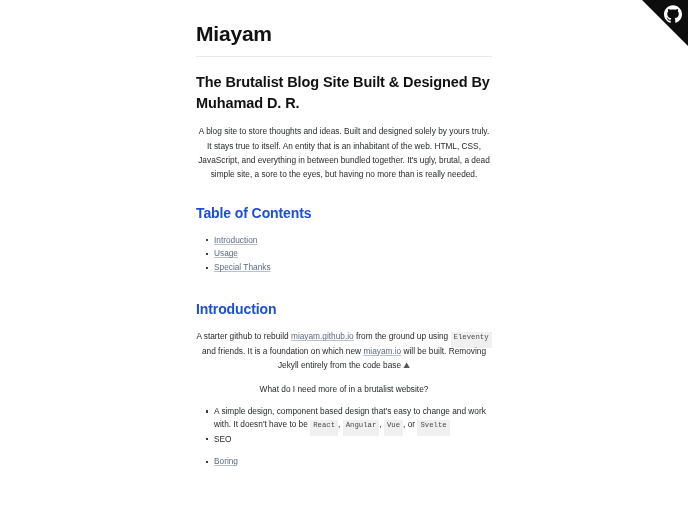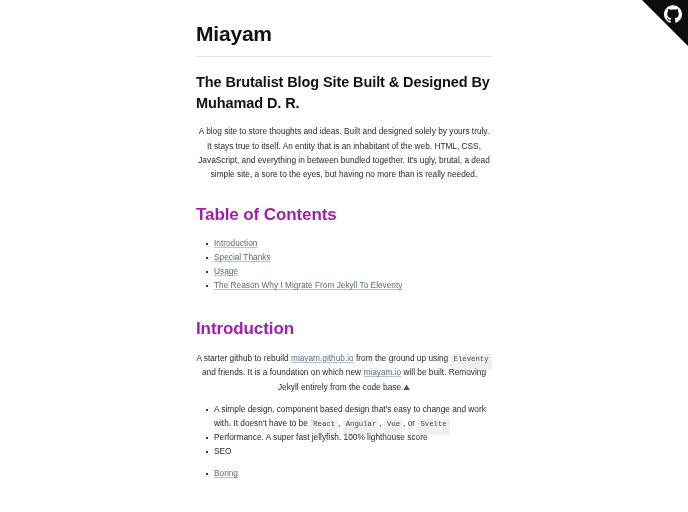--- a/index.html
+++ b/index.html
@@ -74,26 +74,26 @@
   h2.post-title {
     font-size: 14.5px;
     font-weight: bold;
     line-height: 1.42;
     margin: 0 0 11px 0;
     letter-spacing: -0.1px;
     color: #111111;
   }
 
   h3.section {
-    font-size: 17px;
+    font-size: 14px;
     font-weight: bold;
     margin: 25px 0 11px 0;
     line-height: 1.3;
     letter-spacing: -0.1px;
-    color: #a21caf;
+    color: #1d4ed8;
   }
 
   h3.section.toc-heading { margin-top: 23px; }
 
   p {
     font-size: 8.3px;
     line-height: 1.72;
     margin: 0 0 9px 0;
     color: #26292b;
     text-align: center;
@@ -172,33 +172,32 @@
     <hr class="rule">
 
     <h2 class="post-title">The Brutalist Blog Site Built &amp; Designed By Muhamad D. R.</h2>
 
     <p>A blog site to store thoughts and ideas. Built and designed solely by yours truly. It stays true to itself. An entity that is an inhabitant of the web. HTML, CSS, JavaScript, and everything in between bundled together. It's ugly, brutal, a dead simple site, a sore to the eyes, but having no more than is really needed.</p>
 
     <h3 class="section toc-heading">Table of Contents</h3>
 
     <ul class="list toc-list">
       <li><a class="link" href="#">Introduction</a></li>
+      <li><a class="link" href="#">Usage</a></li>
       <li><a class="link" href="#">Special Thanks</a></li>
-      <li><a class="link" href="#">Usage</a></li>
-      <li><a class="link" href="#">The Reason Why I Migrate From Jekyll To Eleventy</a></li>
     </ul>
 
     <h3 class="section">Introduction</h3>
 
     <p><span>A starter github to rebuild </span><a class="link" href="#">miayam.github.io</a><span> from the ground up using </span><code class="inline">Eleventy</code><span> and friends. It is a foundation on which new </span><a class="link" href="#">miayam.io</a><span> will be built. Removing Jekyll entirely from the code base </span><span class="emoji">⛰</span></p>
 
+    <p>What do I need more of in a brutalist website?</p>
 
     <ul class="list">
       <li><span>A simple design, component based design that's easy to change and work with. It doesn't have to be </span><code class="inline">React</code><span>, </span><code class="inline">Angular</code><span>, </span><code class="inline">Vue</code><span>, or </span><code class="inline">Svelte</code></li>
-      <li>Performance. A super fast jellyfish. 100% lighthouse score</li>
       <li>SEO</li>
     </ul>
 
 
     <ul class="list">
       <li><a class="link" href="#">Boring</a></li>
 
     </ul>
 
   </div>

